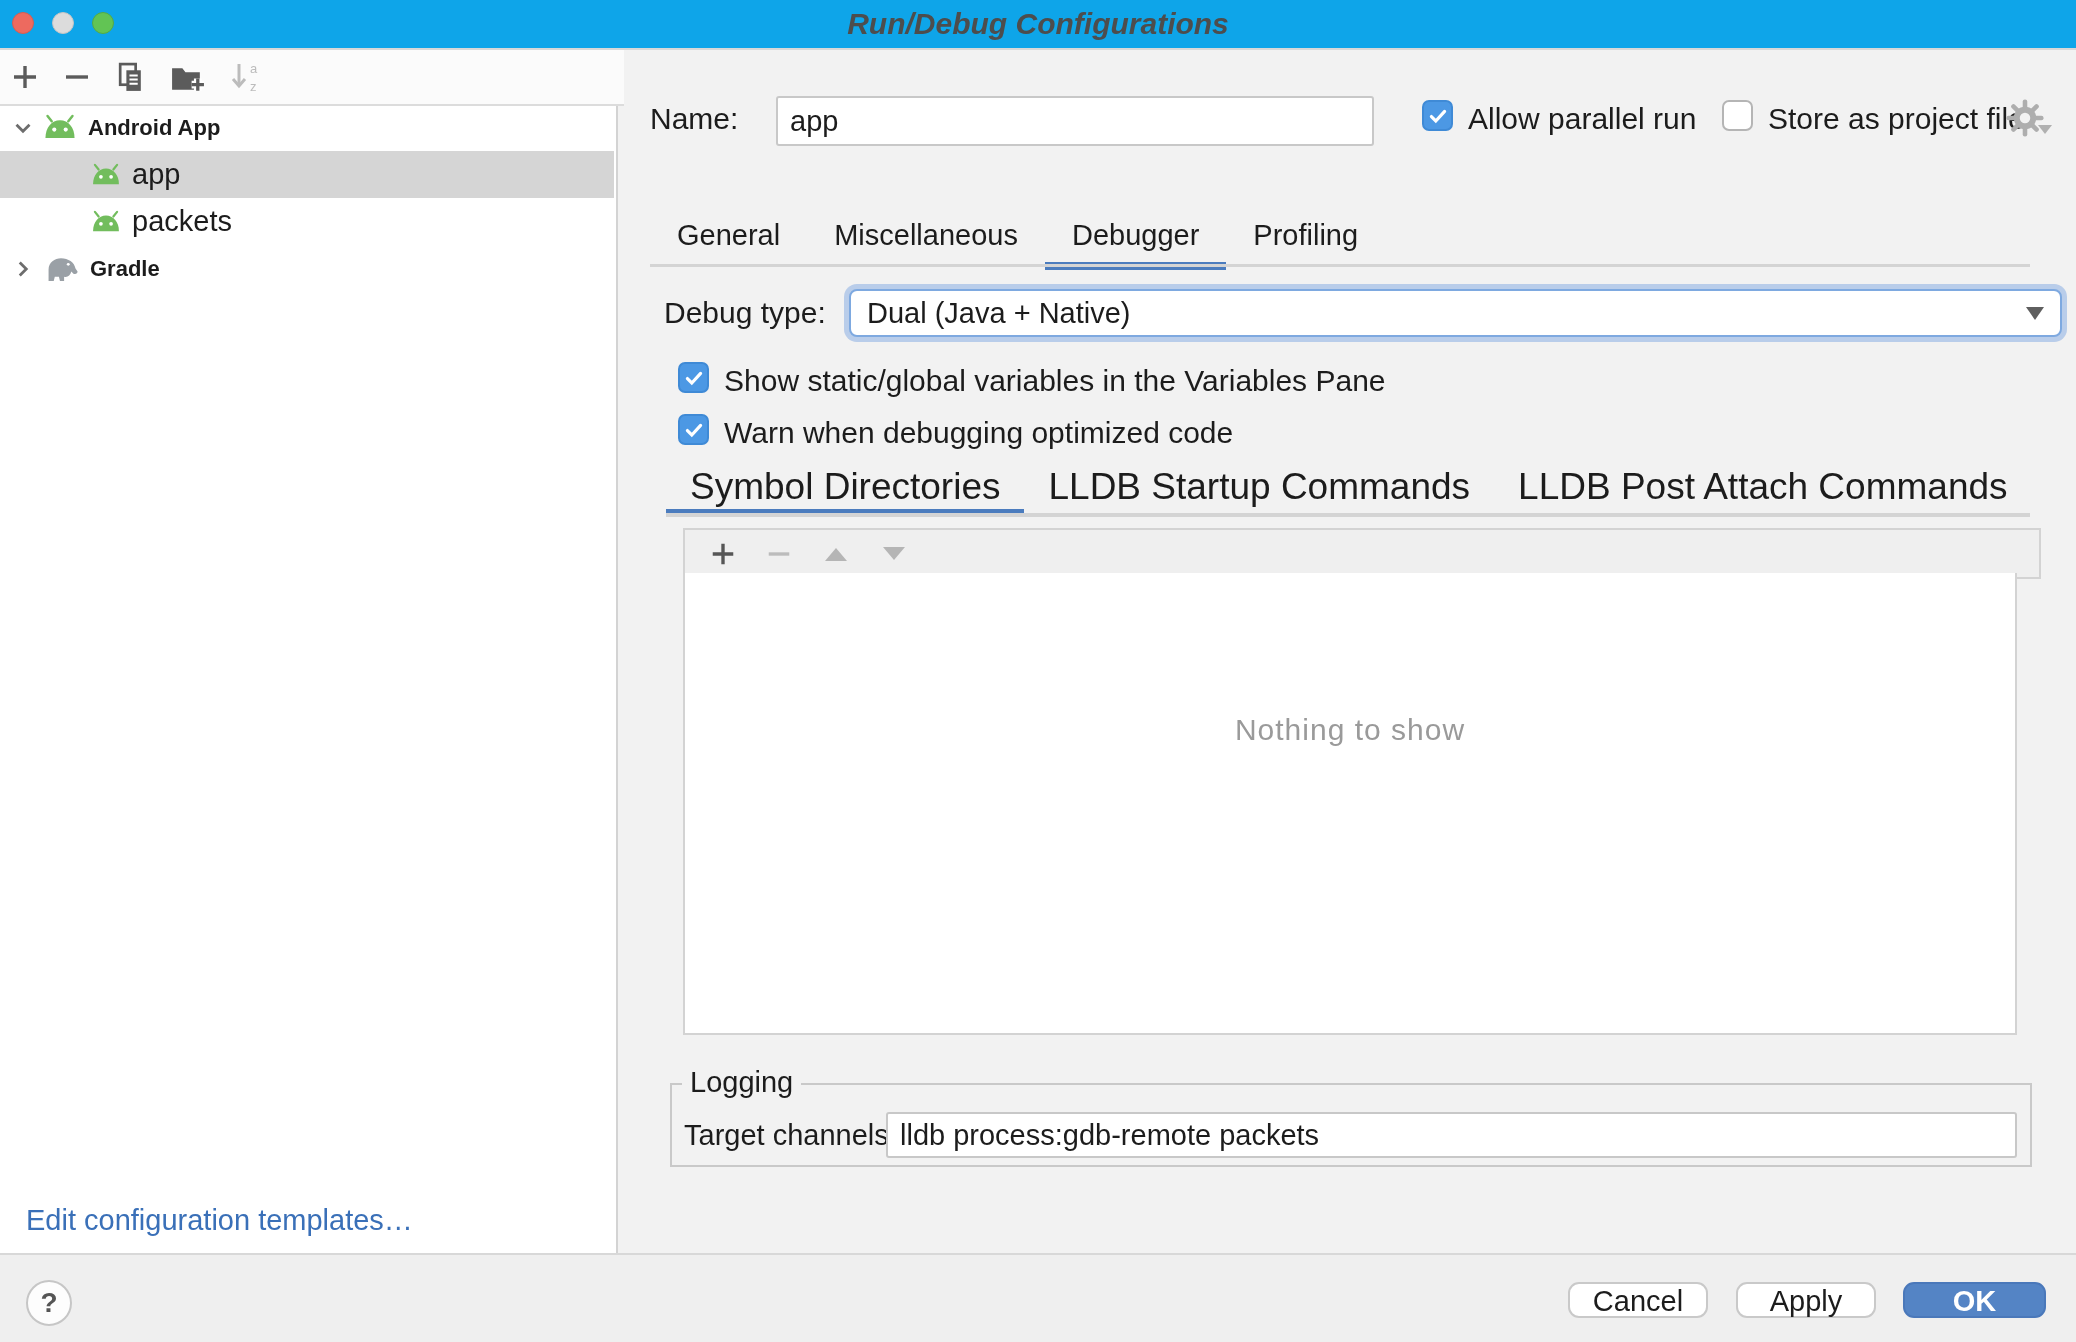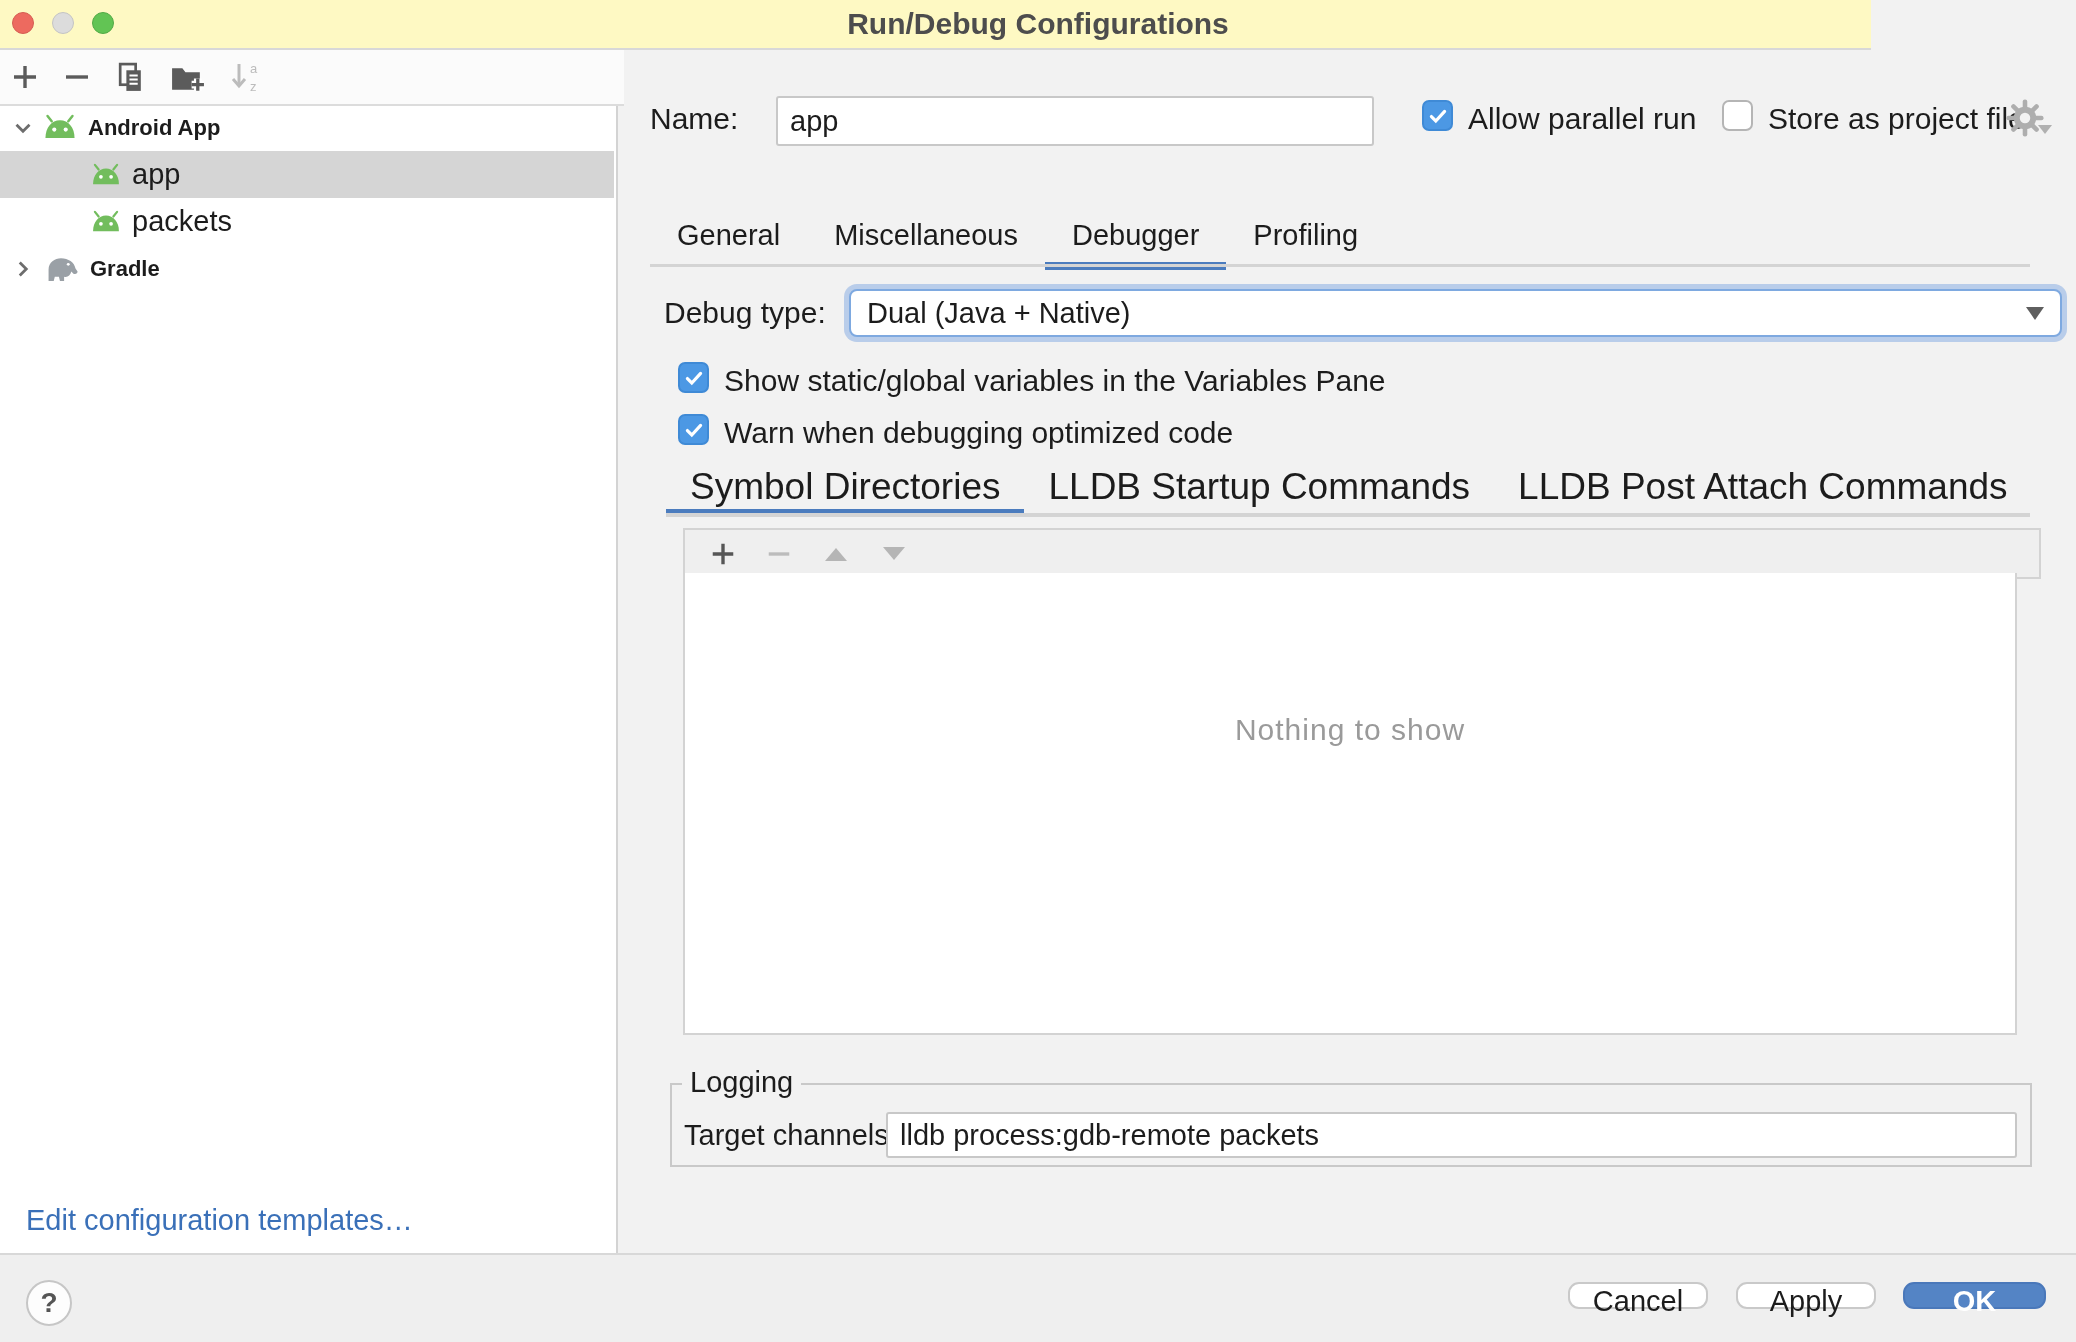--- a/index.html
+++ b/index.html
@@ -1,21 +1,21 @@
 <!DOCTYPE html>
 <html><head>
 <meta charset="utf-8">
 <style>
   html,body{margin:0;padding:0;background:#ffffff;}
   .window{position:relative;width:2076px;height:1342px;background:#f2f2f2;overflow:hidden;
           font-family:"Liberation Sans",sans-serif;color:#1c1c1c;}
   .abs{position:absolute;}
 
   
-  .titlebar{left:0;top:0;width:1871px;height:48px;background:#fef9c3;border-bottom:2px solid #d8d8d8;}
+  .titlebar{left:0;top:0;width:2076px;height:48px;background:#0ea5e9;border-bottom:2px solid #d8d8d8;font-style:italic;}
   .traffic{left:12px;top:12px;display:flex;gap:18px;}
   .tl{width:22px;height:22px;border-radius:50%;padding:0;}
   .tl.red{background:#ed6a5f;border:1px solid #d55d52;}
   .tl.gray{background:#dcdcdc;border:1px solid #c4c4c4;}
   .tl.green{background:#62c454;border:1px solid #53aa46;}
   .title{left:0;top:0;width:2076px;height:48px;display:flex;align-items:center;justify-content:center;
          font-size:30px;font-weight:700;color:#4d4d4d;}
 
   
   .sidebar{left:0;top:50px;width:616px;height:1203px;background:#ffffff;border-right:2px solid #d3d3d3;}
@@ -78,21 +78,21 @@
   .log-group{left:670px;top:1083px;width:1358px;height:80px;border:2px solid #c9c9c9;}
   .log-title{left:682px;top:1066px;background:#f2f2f2;padding:0 8px;font-size:29px;}
   .log-label{left:684px;top:1119px;font-size:29px;}
   .log-input{left:886px;top:1112px;width:1103px;height:42px;}
 
   
   .footer{left:0;top:1253px;width:2076px;height:89px;background:#efefef;border-top:2px solid #d8d8d8;}
   .help-btn{position:absolute;left:26px;top:25px;width:46px;height:46px;border-radius:50%;border:2px solid #c6c6c6;
             background:#fdfdfd;font-size:28px;color:#555;display:flex;align-items:center;justify-content:center;
             font-weight:600;font-family:"Liberation Sans",sans-serif;padding:0;}
-  .btn{position:absolute;top:27px;height:27px;border-radius:11px;border:2px solid #c9c9c9;background:#fff;
+  .btn{position:absolute;top:27px;height:36px;border-radius:11px;border:2px solid #c9c9c9;background:#fff;
        font-size:29px;font-family:"Liberation Sans",sans-serif;color:#1c1c1c;}
   .btn-cancel{left:1568px;width:140px;}
   .btn-apply{left:1736px;width:140px;}
   .btn-ok{left:1903px;width:143px;background:#5484c5;border-color:#4a78ba;color:#fff;font-weight:600;}
 </style>
 </head>
 <body>
 
 <div class="window">
 

